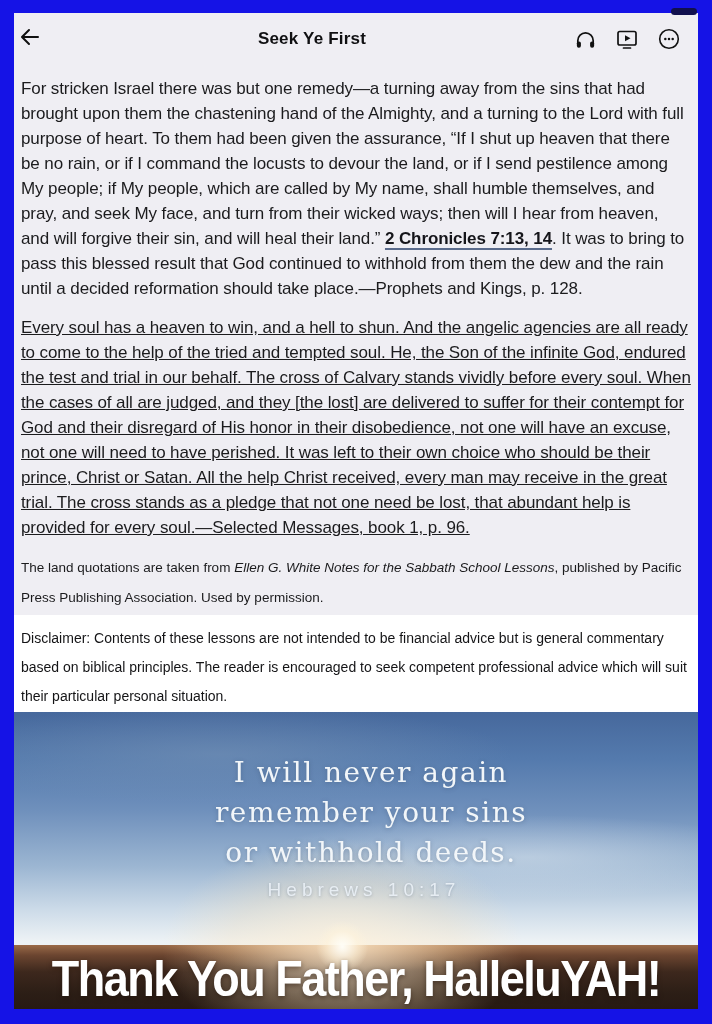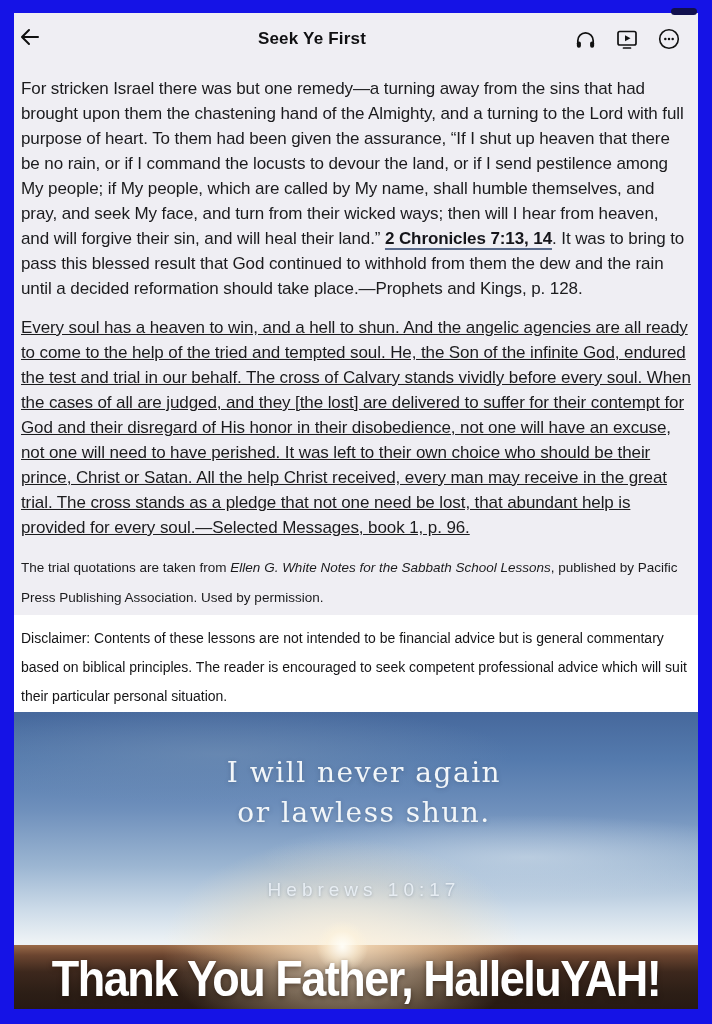--- a/index.html
+++ b/index.html
@@ -90,21 +90,21 @@
       radial-gradient(ellipse 240px 40px at 48% 0%, rgba(255,196,130,0.55), transparent 70%),
       linear-gradient(180deg, #9a6a48 0%, #6b4530 16%, #3d281d 42%, #2c1e16 75%, #271a13 100%);
   }
   .sun-glow {
     position:absolute; left:0; top:0; width:100%; height:100%; pointer-events:none;
     background:
       radial-gradient(circle 26px at 48% 79%, rgba(255,255,250,0.95), rgba(255,244,220,0.5) 60%, transparent 100%),
       radial-gradient(ellipse 250px 150px at 48% 79%, rgba(255,240,215,0.75), rgba(255,228,185,0.28) 45%, transparent 72%);
   }
   .quote {
-    position:absolute; left:8px; top:41px; width:100%;
+    position:absolute; left:15px; top:41px; width:100%;
     text-align:center; color:#f2f6f9;
     font-family:"DejaVu Serif", "Liberation Serif", serif;
     font-size:28px; letter-spacing:1.5px; line-height:40px;
     text-shadow:0 1px 4px rgba(50,70,100,0.35);
   }
   .quote-ref {
     position:absolute; left:0; top:167px; width:100%;
     text-align:center; color:rgba(238,244,250,0.85);
     font-size:19px; letter-spacing:5px; font-weight:500;
     text-shadow:0 1px 3px rgba(60,80,110,0.3);
@@ -170,35 +170,36 @@
             </span>
           </div>
         </div>
       </div>
 
       <div class="article">
         <p class="para p1"><span>For stricken Israel there was but one remedy—a turning away from the sins that had brought upon them the chastening hand of the Almighty, and a turning to the Lord with full purpose of heart. To them had been given the assurance, “If I shut up heaven that there be no rain, or if I command the locusts to devour the land, or if I send pestilence among My people; if My people, which are called by My name, shall humble themselves, and pray, and seek My face, and turn from their wicked ways; then will I hear from heaven, and will forgive their sin, and will heal their land.” </span><span class="verse-link">2 Chronicles 7:13, 14</span><span>. It was to bring to pass this blessed result that God continued to withhold from them the dew and the rain until a decided reformation should take place.—Prophets and Kings, p. 128.</span></p>
 
         <p class="para p2">Every soul has a heaven to win, and a hell to shun. And the angelic agencies are all ready to come to the help of the tried and tempted soul. He, the Son of the infinite God, endured the test and trial in our behalf. The cross of Calvary stands vividly before every soul. When the cases of all are judged, and they [the lost] are delivered to suffer for their contempt for God and their disregard of His honor in their disobedience, not one will have an excuse, not one will need to have perished. It was left to their own choice who should be their prince, Christ or Satan. All the help Christ received, every man may receive in the great trial. The cross stands as a pledge that not one need be lost, that abundant help is provided for every soul.—Selected Messages, book 1, p. 96.</p>
 
-        <p class="attribution"><span>The trial quotations are taken from </span><span class="src">Ellen G. White Notes for the Sabbath School Lessons</span><span>, published by Pacific Press Publishing Association. Used by permission.</span></p>
+        <p class="attribution"><span>The land quotations are taken from </span><span class="src">Ellen G. White Notes for the Sabbath School Lessons</span><span>, published by Pacific Press Publishing Association. Used by permission.</span></p>
       </div>
     </div>
 
     <div class="section-white">
       <p class="disclaimer">Disclaimer: Contents of these lessons are not intended to be financial advice but is general commentary based on biblical principles. The reader is encouraged to seek competent professional advice which will suit their particular personal situation.</p>
     </div>
 
     <div class="section-image">
       <div class="sky"></div>
       <div class="field"></div>
       <div class="sun-glow"></div>
 
       <div class="quote">
         <div>I will never again</div>
-        <div>or lawless shun.</div>
+        <div>remember your sins</div>
+        <div>or withhold deeds.</div>
       </div>
       <div class="quote-ref">Hebrews 10:17</div>
       <div class="banner">Thank You Father, HalleluYAH!</div>
     </div>
 
   </div>
 </div>
 
 </body></html>

